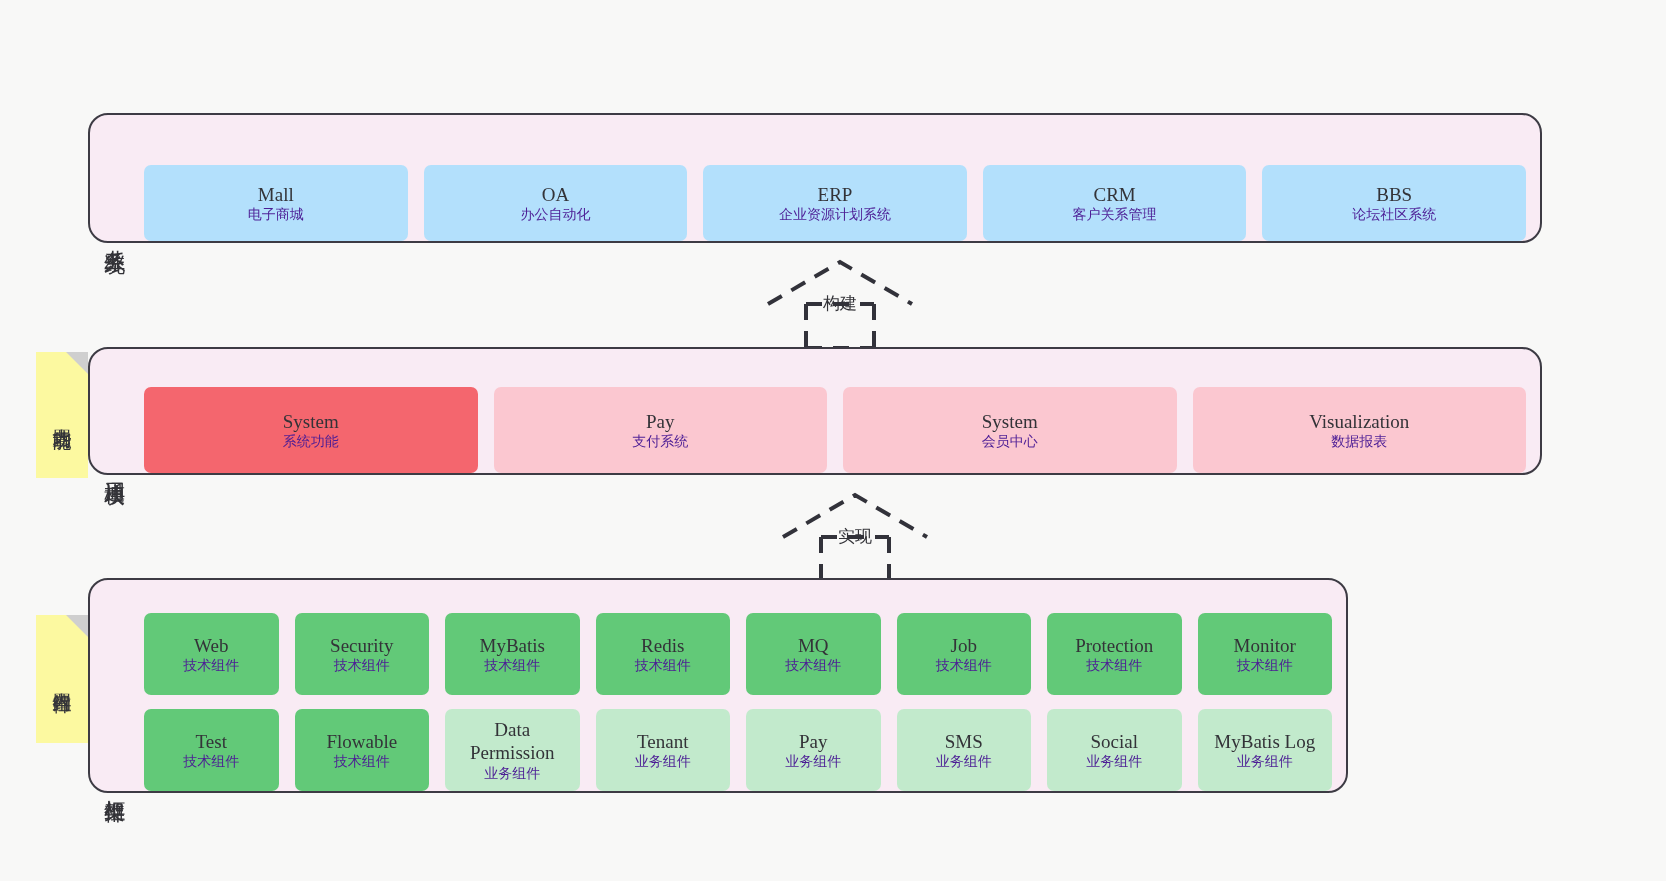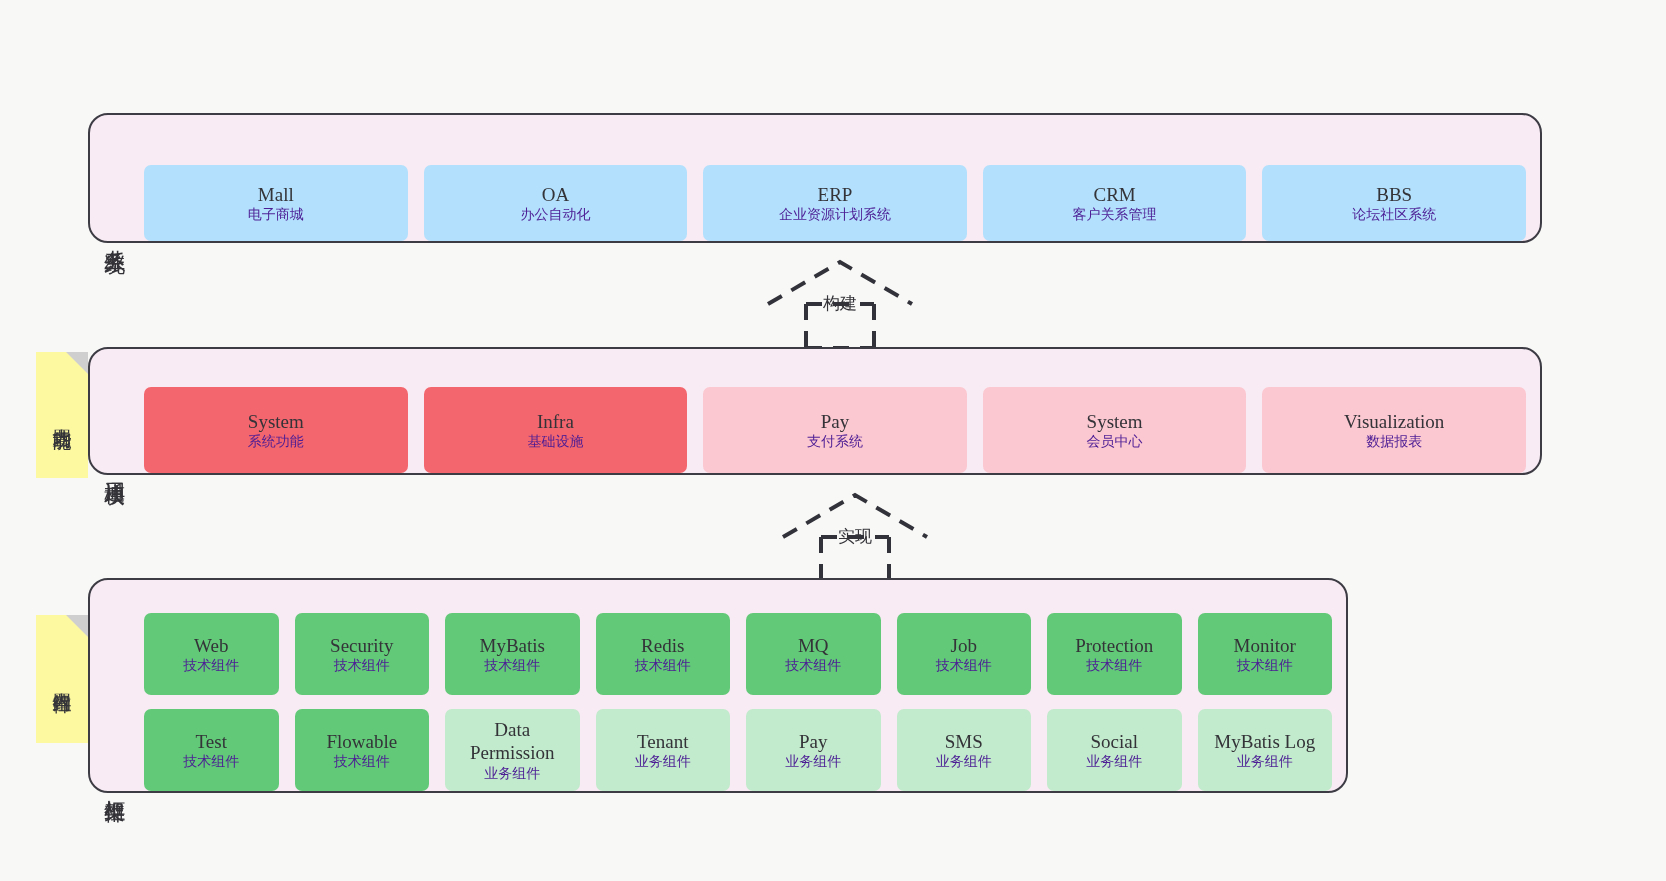--- a/index.html
+++ b/index.html
@@ -186,24 +186,20 @@
   </div>
 
   <div class="layer row-module" style="left:88px; top:347px; width:1454px; height:128px;">
     <div class="layer-title">通用模块</div>
     <div class="layer-body">
       <div class="card-row">
         <div class="card red">
           <span class="en">System</span>
           <span class="cn">系统功能</span>
         </div>
-        <div class="card red">
-          <span class="en">Infra</span>
-          <span class="cn">基础设施</span>
-        </div>
         <div class="card pink">
           <span class="en">Pay</span>
           <span class="cn">支付系统</span>
         </div>
         <div class="card pink">
           <span class="en">System</span>
           <span class="cn">会员中心</span>
         </div>
         <div class="card pink">
           <span class="en">Visualization</span>

